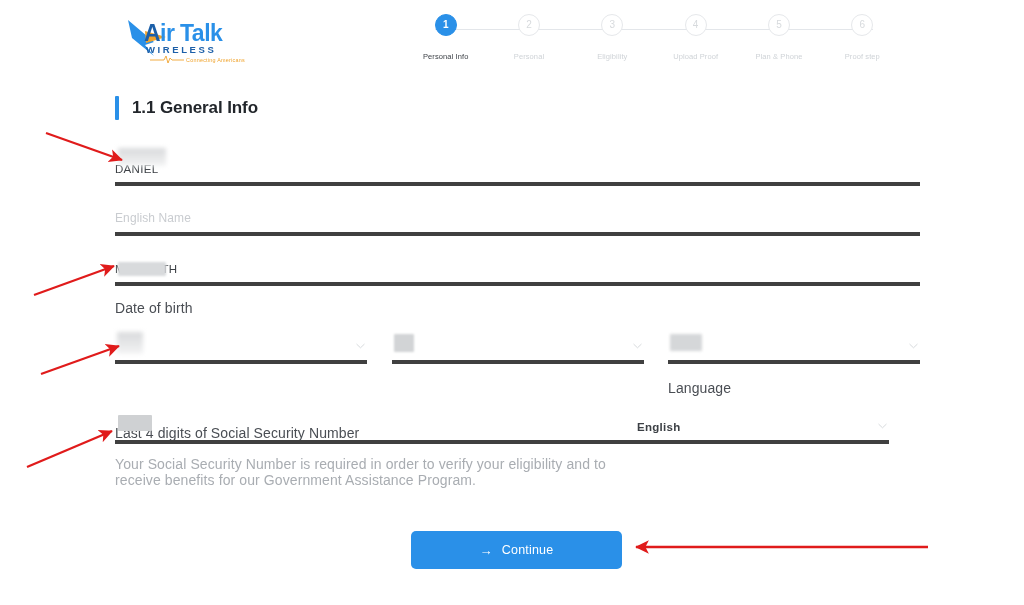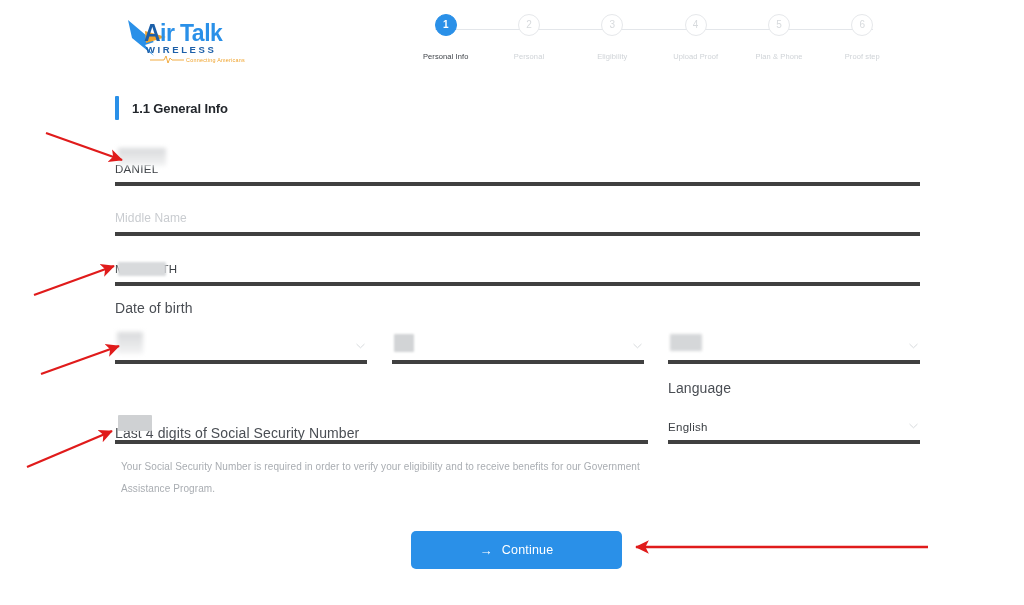--- a/index.html
+++ b/index.html
@@ -105,21 +105,21 @@
     height: 26px;
   }
   .title-bar {
     width: 4px;
     height: 24px;
     background: #2a90e8;
     border-radius: 1px;
   }
   .section-title {
     margin-left: 13px;
-    font-size: 13px;
+    font-size: 17px;
     font-weight: bold;
     color: #22262b;
     letter-spacing: -0.1px;
   }
 
   
   .form {
     position: absolute;
     left: 115px;
     top: 148px;
@@ -169,26 +169,25 @@
   .flabel {
     position: absolute;
     font-size: 14px;
     color: #4a4e54;
     letter-spacing: 0.1px;
     white-space: nowrap;
   }
 
   .helper {
     position: absolute;
-    font-size: 10px;
-    line-height: 22px;
+    font-size: 14px;
+    line-height: 16px;
     color: #a9adb2;
     width: 520px;
     letter-spacing: 0.1px;
-    margin-left: 6px;
   }
 
   
   .continue-btn {
     position: absolute;
     left: 411px;
     top: 531px;
     width: 211px;
     height: 38px;
     background: #2a90e8;
@@ -275,21 +274,21 @@
   </div>
 
   <div class="form">
 
     <div class="field" style="left:0; top:0; width:805px;">
       <div class="field-input" title="First Name">DANIEL</div>
       <div class="redact soft" style="left:3px; top:0px; width:48px; height:18px;"></div>
     </div>
 
     <div class="field" style="left:0; top:50px; width:805px;">
-      <div class="field-input placeholder">Middle Name</div>
+      <div class="field-input placeholder">English Name</div>
     </div>
 
     <div class="field" style="left:0; top:100px; width:805px;">
       <div class="field-input" title="Last Name">MEREDITH</div>
       <div class="redact" style="left:3px; top:14px; width:48px; height:14px; background:#d8dadc; filter:blur(1px);"></div>
     </div>
 
     <div class="flabel" style="left:0; top:152px;">Date of birth</div>
 
     <div class="field" style="left:0; top:178px; width:252px;">
@@ -318,21 +317,21 @@
 
     <div class="flabel" style="left:0; top:232px;margin-top:45px;">Last 4 digits of Social Security Number</div>
 
     <div class="flabel" style="left:553px; top:232px;">Language</div>
 
     <div class="field" style="left:0; top:258px; width:533px;">
       <div class="field-input"></div>
       <div class="redact" style="left:3px; top:9px; width:34px; height:16px; background:#cfd1d3;"></div>
     </div>
 
-    <div class="field" style="left:553px; top:258px; width:252px;">
+    <div class="field" style="left:522px; top:258px; width:252px;font-weight:bold;">
       <div class="field-input">English</div>
       <svg class="chevron" viewBox="0 0 10 6">
         <path d="M0.6 0.8 L5 5 L9.4 0.8" fill="none" stroke="#d3d6d9" stroke-width="1"></path>
       </svg>
     </div>
 
     <div class="helper" style="left:0; top:308px;">Your Social Security Number is required in order to verify your eligibility and to receive benefits for our Government Assistance Program.</div>
   </div>
 
   <button class="continue-btn">

